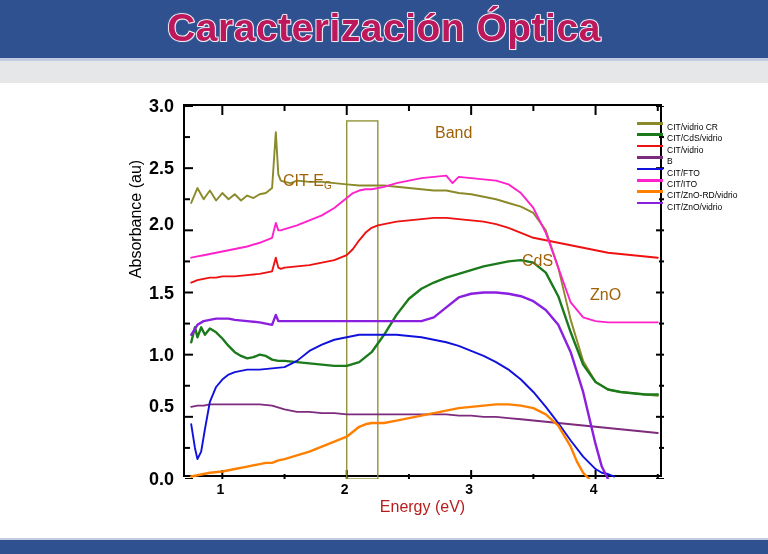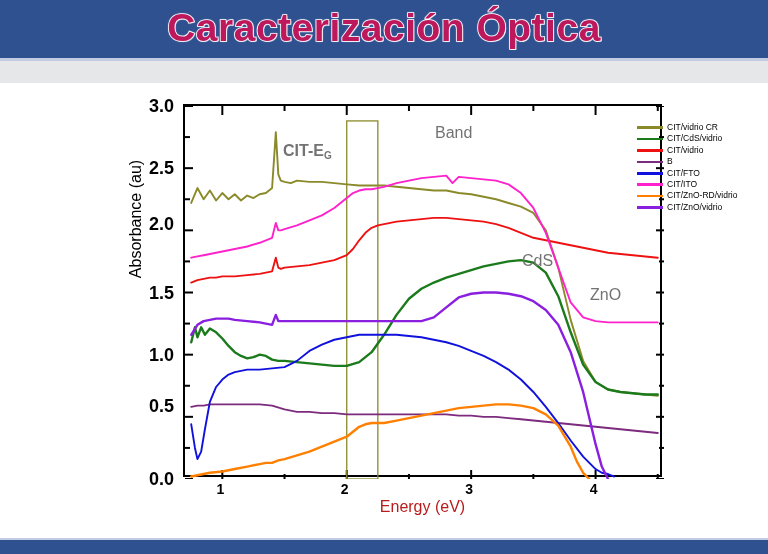--- a/index.html
+++ b/index.html
@@ -64,33 +64,33 @@
   .ytick{
     position:absolute;width:42px;text-align:right;font-size:18px;color:#000;
     font-weight:bold;left:24px;
   }
   .xtick{
     position:absolute;width:30px;text-align:center;font-size:14px;color:#000;
     font-weight:bold;top:391px;
   }
 
   
-  .anno{position:absolute;font-size:16px;color:#737373;white-space:nowrap;}
+  .anno{position:absolute;font-size:16px;color:#a16207;white-space:nowrap;}
   .anno sub{font-size:10px;vertical-align:baseline;position:relative;top:3px;}
-  .anno-cit{left:98px;top:36px;font-weight:bold;}
+  .anno-cit{left:98px;top:66px;}
   .anno-band{left:250px;top:18px;}
   .anno-cds{left:325px;top:146px;margin-left:12px;}
   .anno-zno{left:405px;top:180px;}
 
   
   .legend{
     position:absolute;left:452px;top:16px;
     font-size:8.5px;line-height:11.4px;color:#000;
   }
-  .legend-row{display:flex;align-items:center;height:11.4px;white-space:nowrap;}
+  .legend-row{display:flex;height:11.4px;white-space:nowrap;}
   .legend-swatch{
     display:inline-block;width:26px;height:2.6px;margin-right:4px;flex:0 0 26px;
   }
   .legend-label{font-size:8.5px;}
 </style>
 </head>
 <body>
 
 <div class="slide">
 

